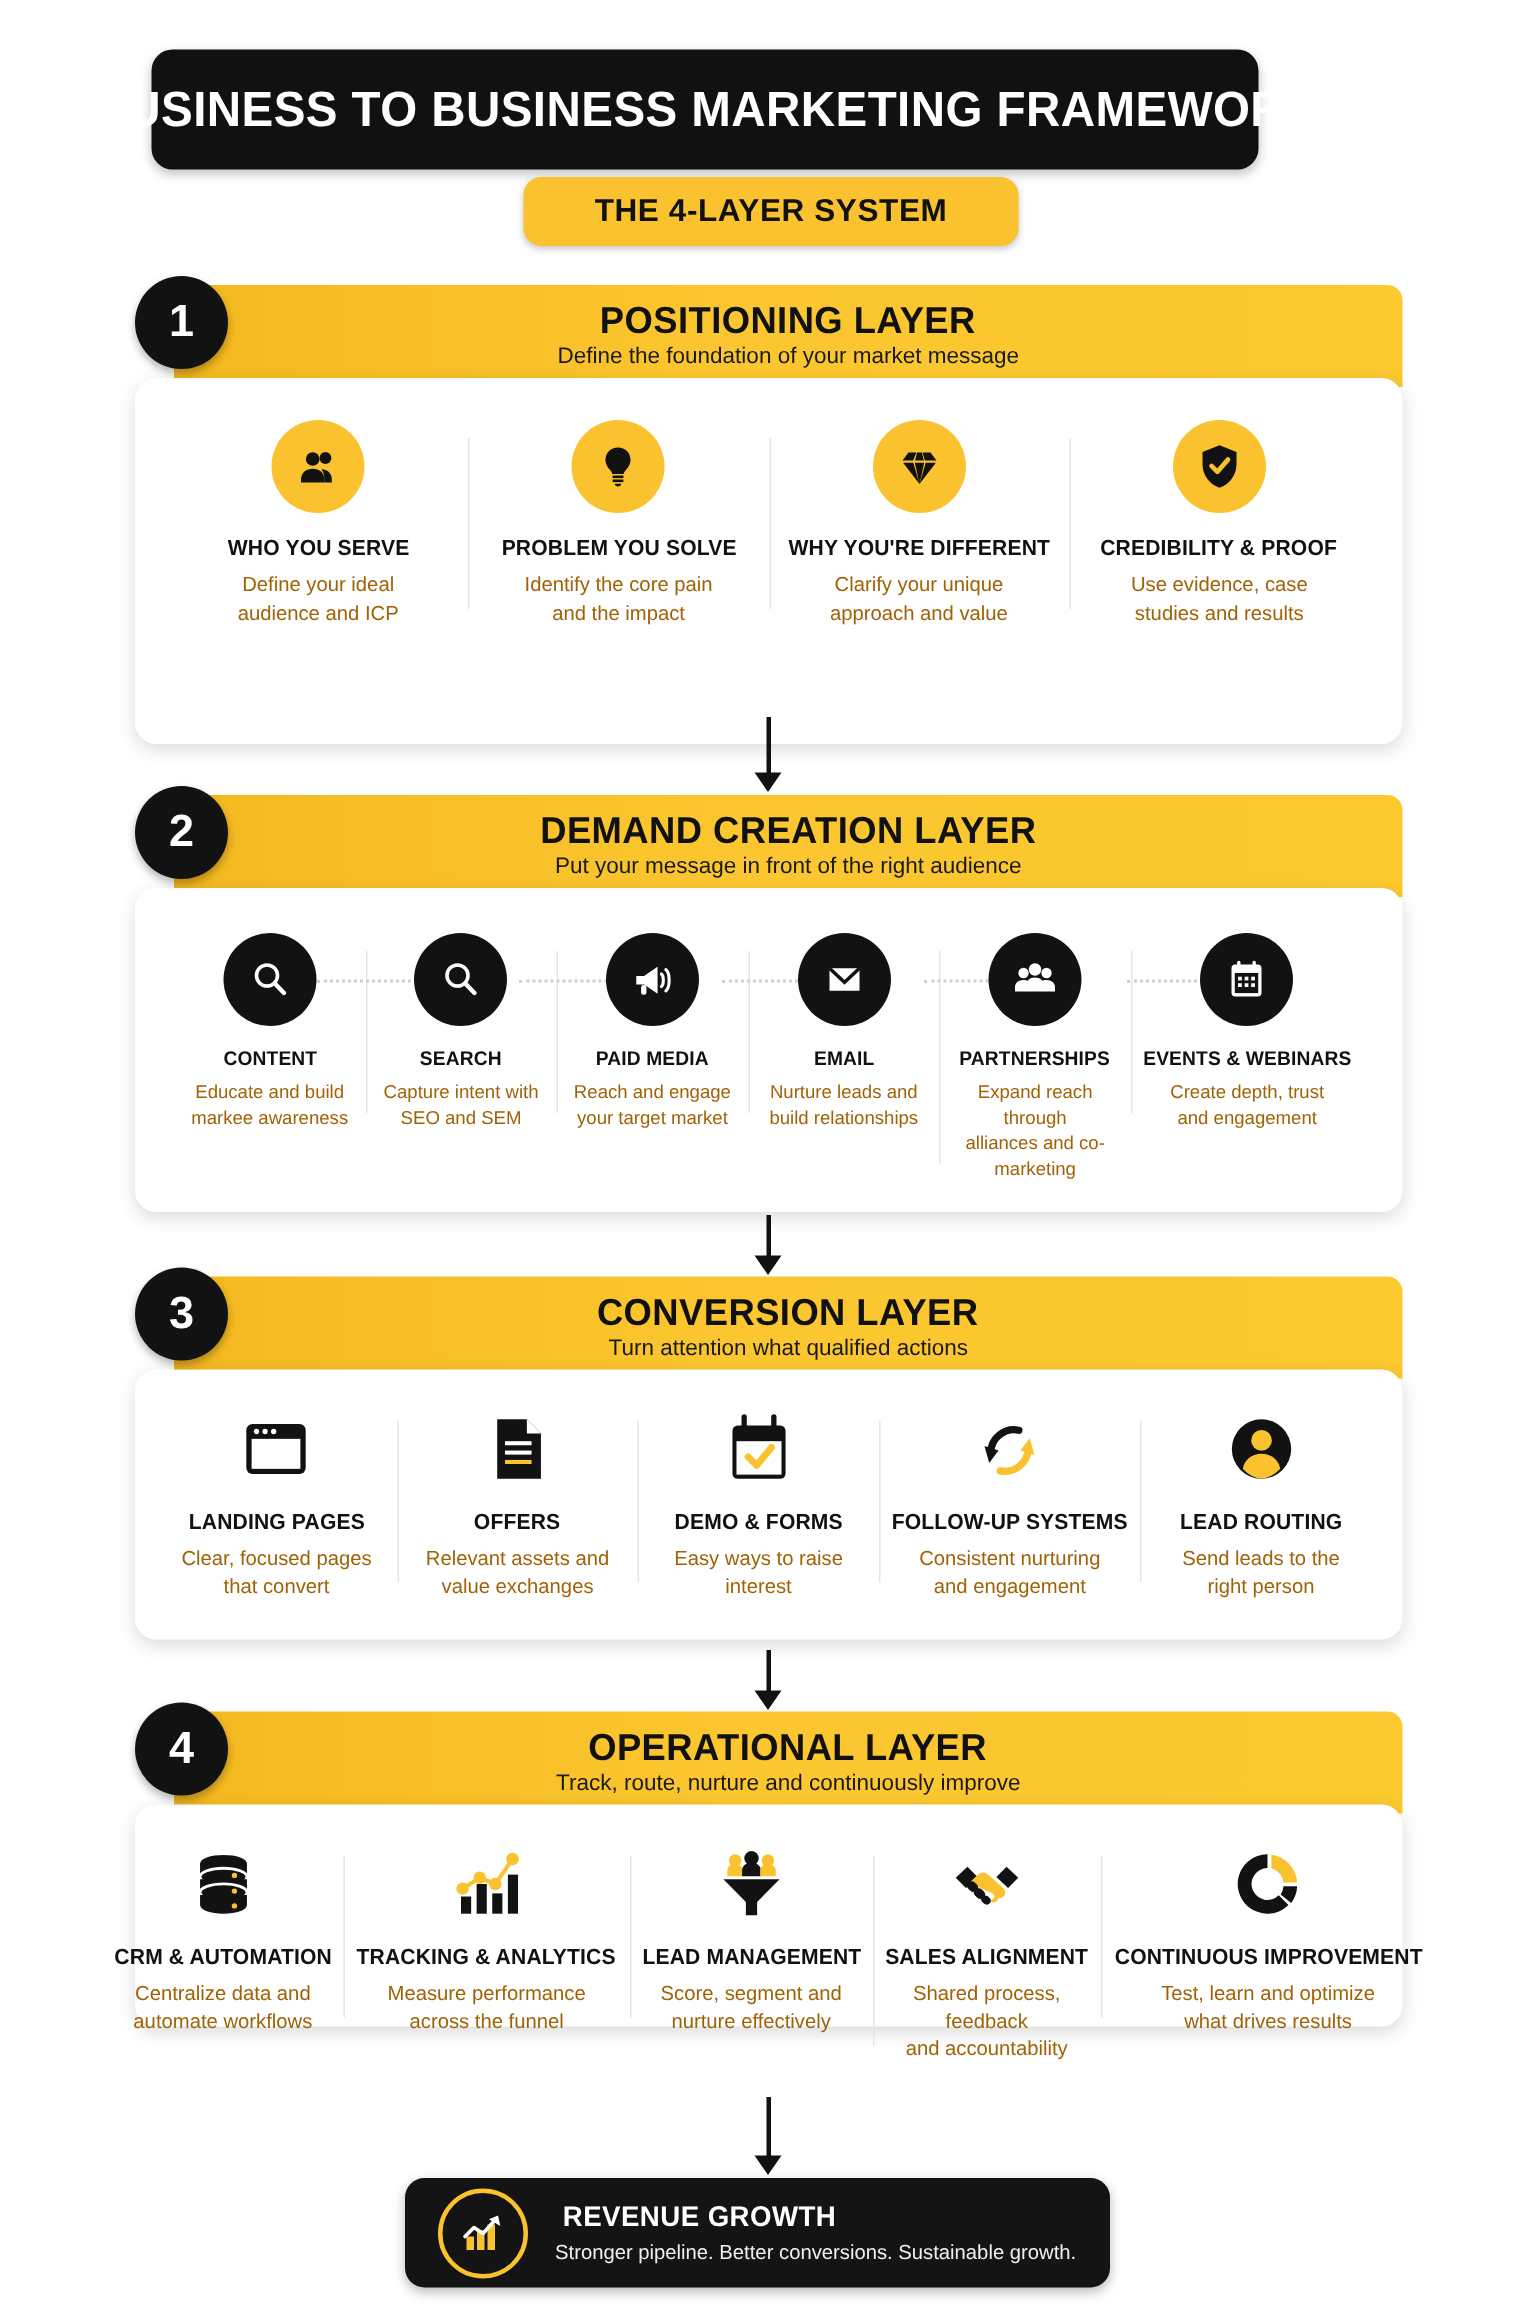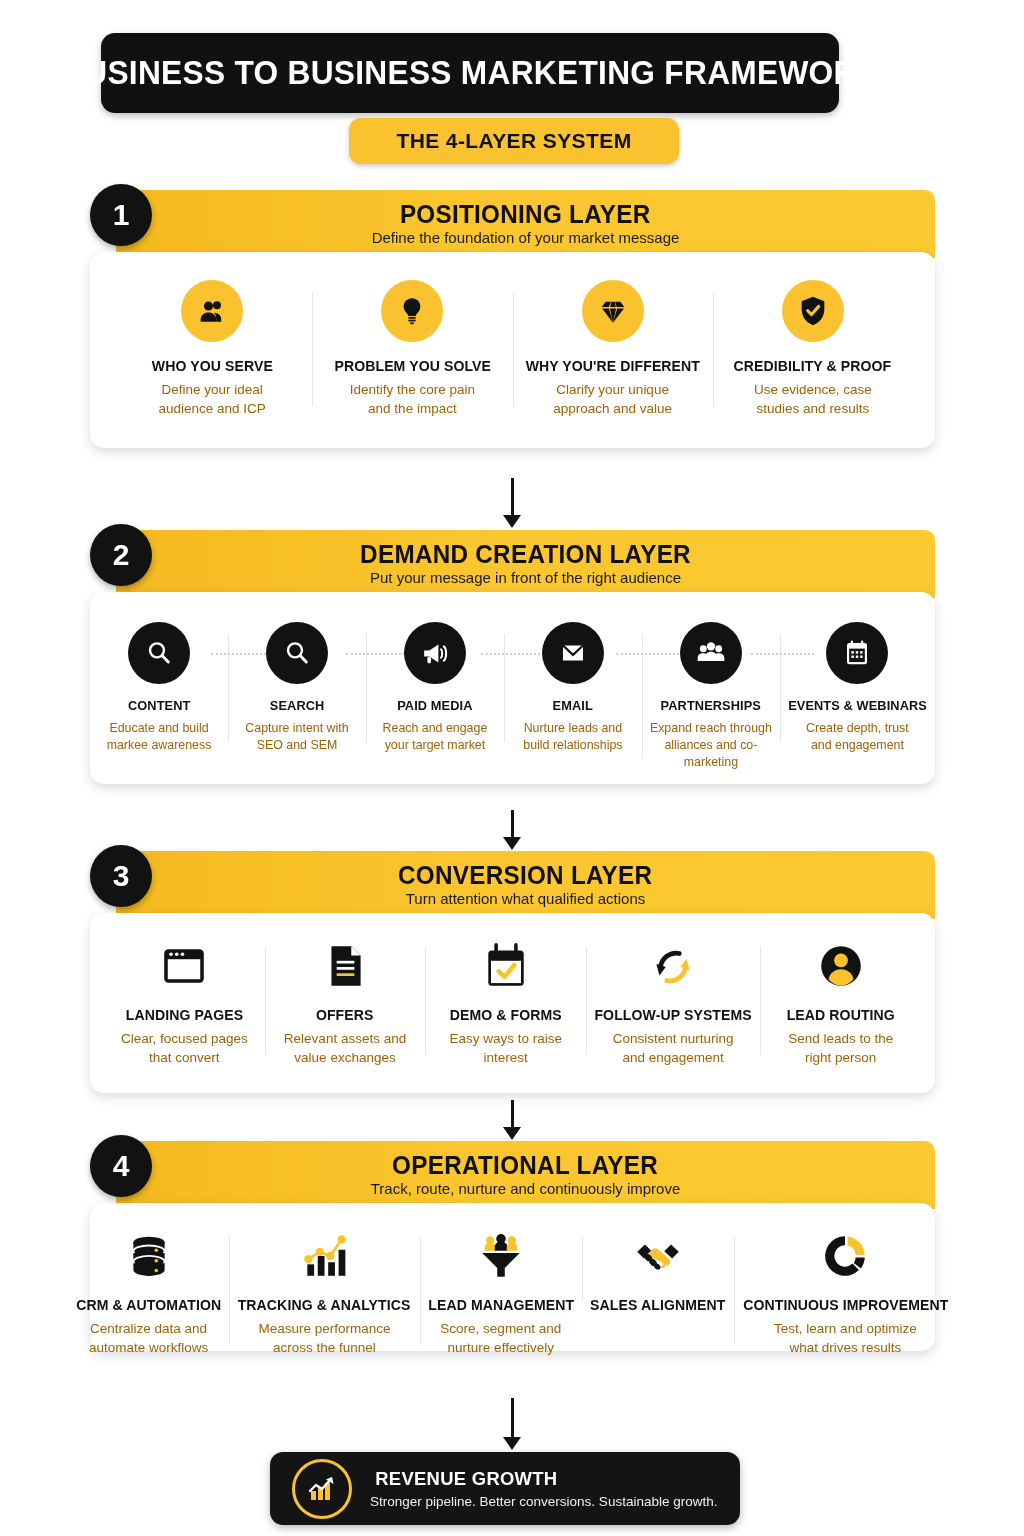--- a/index.html
+++ b/index.html
@@ -124,21 +124,21 @@
   <div class="subtitle-pill">
     <div class="t">THE 4-LAYER SYSTEM</div>
   </div>
 
   <div id="layer-0" class="layer" style="top:190px;">
       <div class="layer-head">
         <div class="lt">POSITIONING LAYER</div>
         <div class="ls">Define the foundation of your market message</div>
       </div>
       <div class="badge">1</div>
-      <div class="layer-body" style="padding: 28px 22px 26px; height: 196px;">
+      <div class="layer-body" style="padding: 28px 22px 26px; height: 244px;">
         <div class="cell">
           <div class="iconwrap" style="margin-bottom: 16px; position: relative; z-index: 2;">
             <span class="disc y">
               <svg width="34" height="34" viewBox="0 0 48 48" aria-hidden="true">
                 <circle cx="19" cy="17" r="6.4" fill="#121212"></circle>
                 <circle cx="31" cy="16" r="5.6" fill="#121212"></circle>
                 <path d="M8 36c0-6.2 5-10 11-10s11 3.8 11 10v3H8z" fill="#121212"></path>
                 <path d="M28 26.6c5.2.4 9 4.1 9 9.4v3h-7v-3c0-3.7-1-6.9-2.6-9.1z" fill="#121212"></path>
               </svg>
             </span>
@@ -189,21 +189,21 @@
           <div class="desc">Use evidence, case<br>studies and results</div>
         </div>
       </div>
     </div>
   <div id="layer-1" class="layer" style="top:530px;">
       <div class="layer-head">
         <div class="lt">DEMAND CREATION LAYER</div>
         <div class="ls">Put your message in front of the right audience</div>
       </div>
       <div class="badge">2</div>
-      <div class="layer-body" style="padding: 30px 0; height: 192px;">
+      <div class="layer-body" style="padding: 30px 26px; height: 216px;">
         <div class="cell">
           <div class="iconwrap" style="margin-bottom: 14px; position: relative; z-index: 2;">
             <span class="disc k">
               <svg width="32" height="32" viewBox="0 0 48 48" aria-hidden="true">
                 <circle cx="21" cy="20" r="10.5" fill="none" stroke="#ffffff" stroke-width="3.6"></circle>
                 <line x1="28.6" y1="27.8" x2="38" y2="37.5" stroke="#ffffff" stroke-width="4.4" stroke-linecap="round"></line>
               </svg>
             </span>
           </div>
           <div class="cap" style="font-size: 13.2px;">CONTENT</div>
@@ -443,20 +443,21 @@
                 <path d="M18 19.5c2.5-2.4 5-2.5 7.4-.4l8.6 7.6c1.5 1.4 1.5 3.2.2 4.4-1.3 1.2-2.9 1-4.3-.2" fill="#F9C22E"></path>
                 <path d="M30 31c1.4 1.2 1.5 2.9.3 4-1.2 1.2-2.8 1-4.1-.2" fill="#F9C22E"></path>
                 <path d="M13 23.5l5.5-5c2-1.8 4.2-1.6 6 0l9.5 8.5c1.6 1.4 1.6 3.4.2 4.7-1.4 1.3-3.2 1.1-4.7-.2l-1.5-1.3" fill="#F9C22E" stroke="#F9C22E" stroke-width="1"></path>
                 <path d="M12 27c-1.3-1.2-1.3-2.9 0-4s3-1.1 4.2 0l1.3 1.3c1.2 1.2 1.2 2.9 0 4s-3 1.1-4.2 0z" fill="#121212"></path>
                 <path d="M16.5 31.5c-1.3-1.2-1.3-2.9 0-4s3-1.1 4.2 0l1.3 1.3c1.2 1.2 1.2 2.9 0 4s-3 1.1-4.2 0z" fill="#121212"></path>
                 <path d="M21 35.5c-1.1-1-1.1-2.5 0-3.5s2.6-.9 3.7 0l1 1c1 1 1 2.5 0 3.5s-2.6.9-3.7 0z" fill="#121212"></path>
               </svg>
             </span>
           </div>
           <div class="cap">SALES ALIGNMENT</div>
+          <div class="desc">Shared process, feedback<br>and accountability</div>
         </div>
         <div class="cell">
           <div class="iconwrap" style="margin-bottom: 10px; position: relative; z-index: 2;">
             <span class="plainicon">
               <svg width="50" height="50" viewBox="0 0 48 48" aria-hidden="true">
                 <path d="M24 5a19 19 0 1 0 13.4 32.4l-6.2-6.2A10.2 10.2 0 1 1 24 13.8z" fill="#121212"></path>
                 <path d="M26.5 5.2A19 19 0 0 1 43 23h-8.8a10.2 10.2 0 0 0-7.7-9.1z" fill="#F9C22E"></path>
                 <path d="M43 25.5a19 19 0 0 1-3.8 10.6l-6.8-5.4a10.2 10.2 0 0 0 1.8-5.2z" fill="#121212"></path>
               </svg>
             </span>

